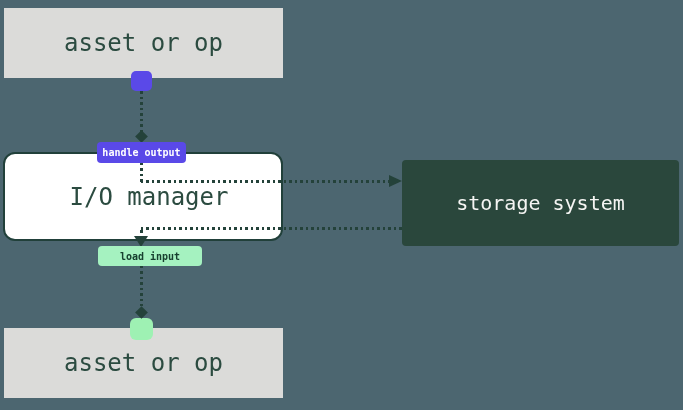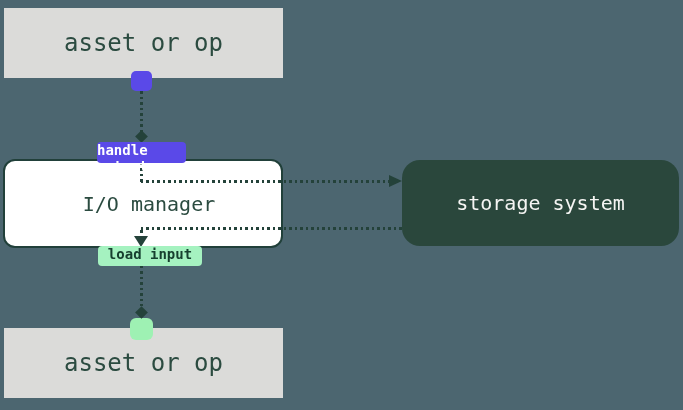--- a/index.html
+++ b/index.html
@@ -27,43 +27,43 @@
     box-sizing:border-box;
   }
   .asset-node{
     width:279px;height:70px;left:4px;
     background:var(--asset-bg);border-radius:0;
     color:var(--asset-text);font-size:24px;z-index:1;
   }
   .asset-top{top:8px;}
   .asset-bottom{top:328px;}
   .io-node{
-    left:3px;top:159px;width:280px;height:89px;
+    left:3px;top:152px;width:280px;height:89px;
     background:var(--io-bg);border:2px solid var(--io-border);
-    border-radius:12px;color:var(--asset-text);font-size:20px;z-index:2;padding-left:12px;
+    border-radius:12px;color:var(--asset-text);font-size:24px;z-index:2;padding-left:12px;
   }
   .storage-node{
     left:402px;top:160px;width:277px;height:86px;
-    background:var(--storage-bg);border-radius:18px;
+    background:var(--storage-bg);border-radius:4px;
     color:var(--storage-text);font-size:20px;z-index:2;
   }
   .port{
     position:absolute;z-index:3;
   }
   .port-out{
     left:131px;top:71px;width:21px;height:20px;border-radius:5px;
     background:var(--indigo);
   }
   .port-in{
     left:130px;top:318px;width:23px;height:22px;border-radius:6px;
     background:var(--mint-port);
   }
   .badge{
-    position:absolute;z-index:5;display:flex;align-items:flex-start;justify-content:center;
-    border-radius:4px;font-size:14px;font-weight:bold;box-sizing:border-box;
+    position:absolute;z-index:5;display:flex;align-items:center;justify-content:center;
+    border-radius:4px;font-size:10px;font-weight:bold;box-sizing:border-box;
   }
   .badge-handle-output{
     left:97px;top:142px;width:89px;height:21px;
     background:var(--indigo);color:#fff;
   }
   .badge-load-input{
     left:98px;top:246px;width:104px;height:20px;
     background:var(--mint);color:var(--mint-text);
   }
   .edge{position:absolute;z-index:4;}

